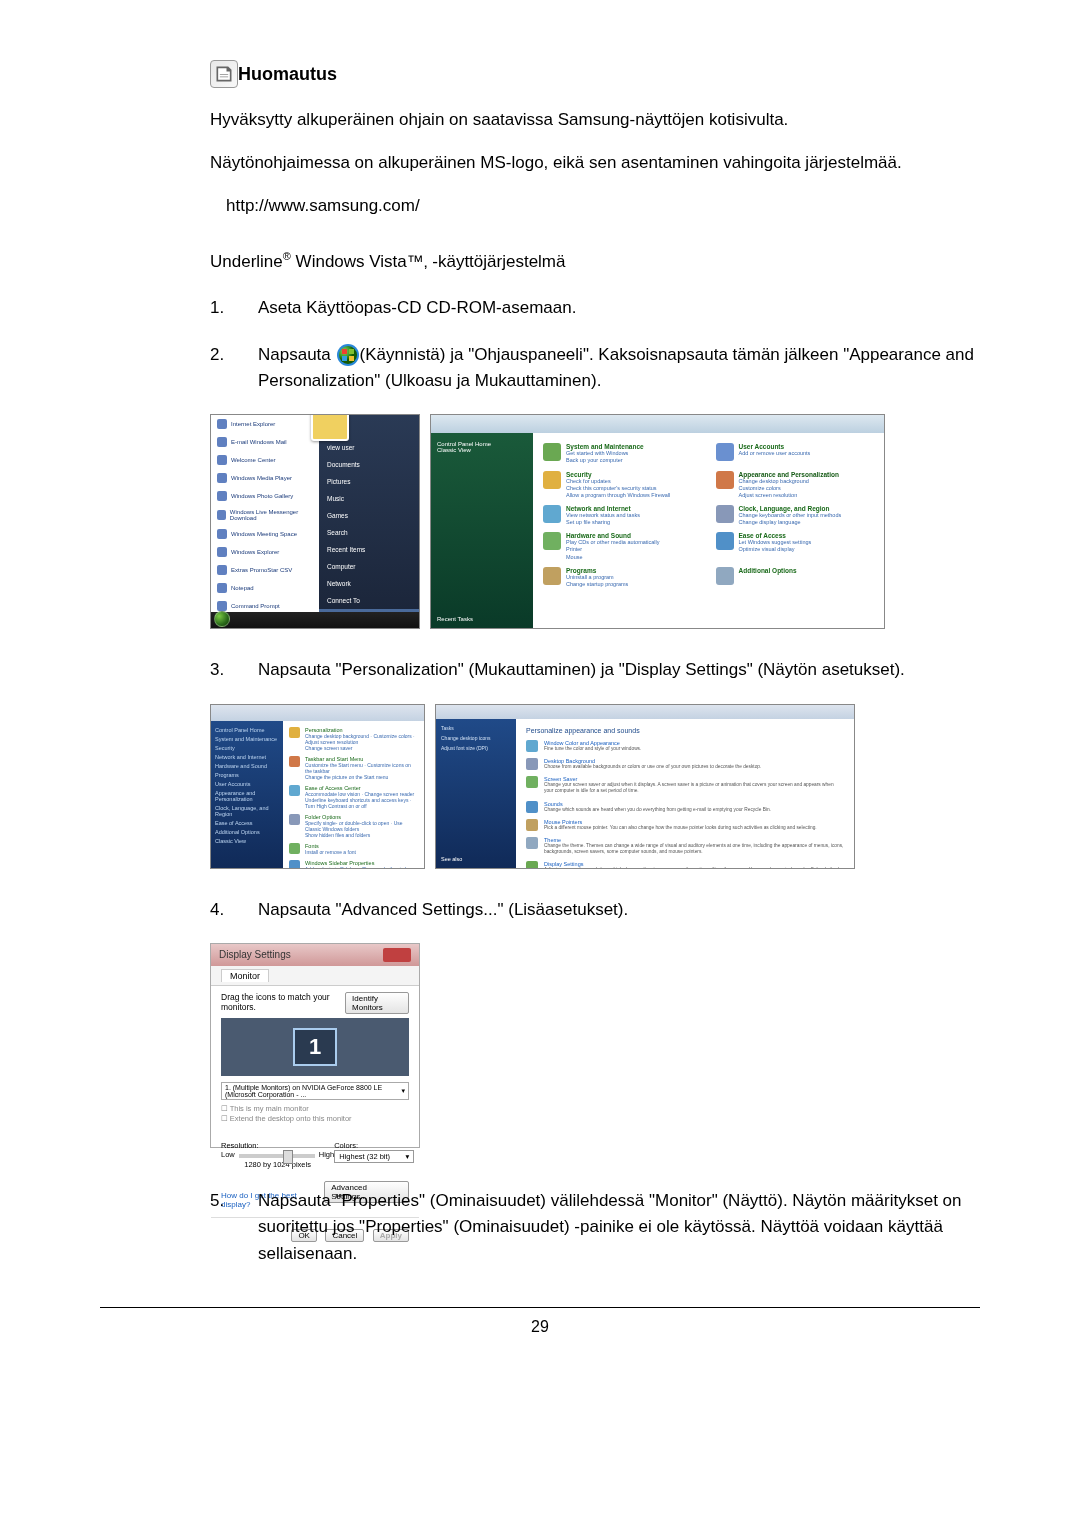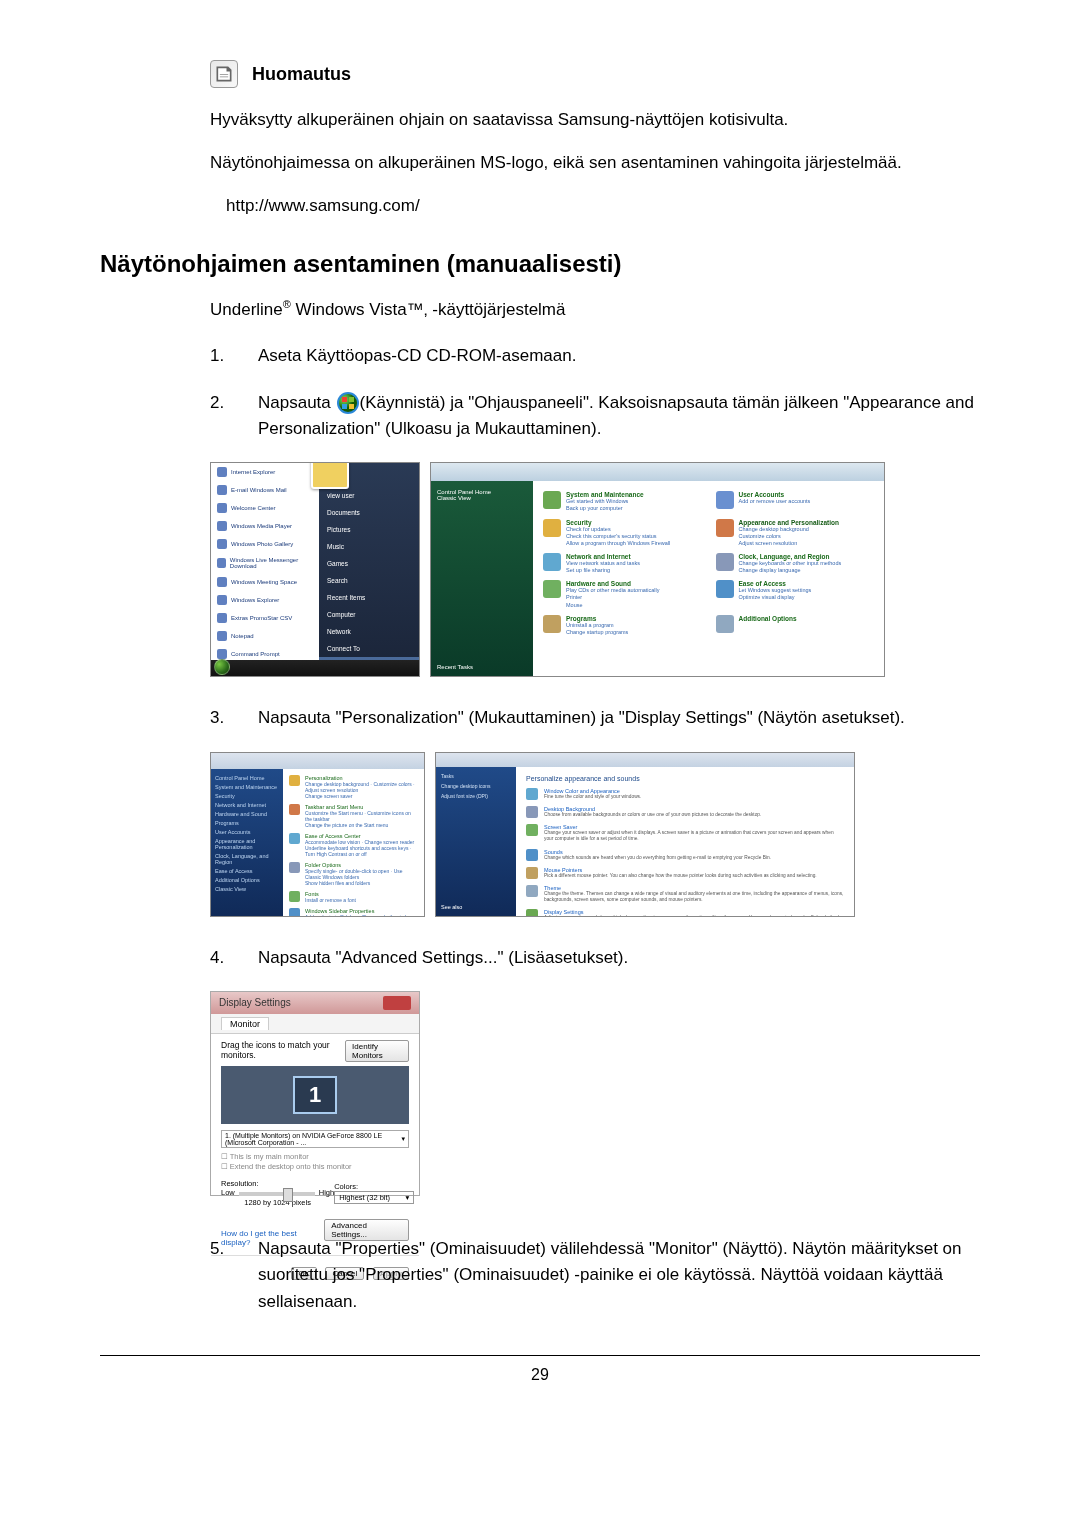--- a/index.html
+++ b/index.html
@@ -20,21 +20,21 @@
     border-bottom: 1px solid #000;
     margin-bottom: 40px;
   }
   .note-box {
     margin-left: 110px;
     margin-bottom: 30px;
   }
   .note-header {
     display: flex;
     align-items: center;
-    gap: 14px;
+    gap: 0;
     margin-bottom: 18px;
   }
   .note-icon {
     width: 28px;
     height: 28px;
     border: 1px solid #999;
     background: linear-gradient(135deg, #e8e8e8, #f8f8f8);
     border-radius: 4px;
     display: flex;
     align-items: center;
@@ -221,21 +221,21 @@
   .dlg-mon {
     width: 44px; height: 38px; background: #2a3a50; border: 2px solid #aaccee;
     color:#fff; font-size: 22px; font-weight:bold; display:flex;
     align-items:center; justify-content:center;
   }
   .dlg-dropdown {
     border:1px solid #aaa; font-size:7px; padding:1px 3px; margin-bottom:4px;
     display:flex; justify-content:space-between; align-items:center;
   }
   .dlg-check { font-size: 7.5px; color:#888; margin: 1px 0; }
-  .dlg-bottom-row { display:flex; justify-content:space-between; align-items:center; margin-top:8px; }
+  .dlg-bottom-row { display:flex; justify-content:space-between; align-items:flex-start; margin-top:18px; }
   .dlg-col { font-size: 7.5px; }
   .dlg-slider {
     width: 76px; height: 4px; background:#ccc; position:relative; margin: 4px 0 2px 0;
   }
   .dlg-slider::after {
     content:""; position:absolute; left:44px; top:-4px; width:8px; height:12px;
     background:#ddd; border:1px solid #888;
   }
   .dlg-colors-sel {
     border:1px solid #999; padding:1px 4px; font-size:7.5px; width: 80px;
@@ -273,21 +273,20 @@
       </span>
       <span class="note-title">Huomautus</span>
     </div>
     <div class="note-body">
       <p>Hyväksytty alkuperäinen ohjain on saatavissa Samsung-näyttöjen kotisivulta.</p>
       <p>Näytönohjaimessa on alkuperäinen MS-logo, eikä sen asentaminen vahingoita järjestelmää.</p>
       <p><a>http://www.samsung.com/</a></p>
     </div>
   </div>
 
-  <div class="h2">Näytönohjaimen asentaminen (manuaalisesti)</div>
 
   <div class="subtitle">
     <span>Underline</span><sup>®</sup><span> Windows Vista™‚ -käyttöjärjestelmä</span>
   </div>
 
   <ol class="steps">
     <li>
       <span class="num">1.</span>
       <span>Aseta Käyttöopas-CD CD-ROM-asemaan.</span>
     </li>

